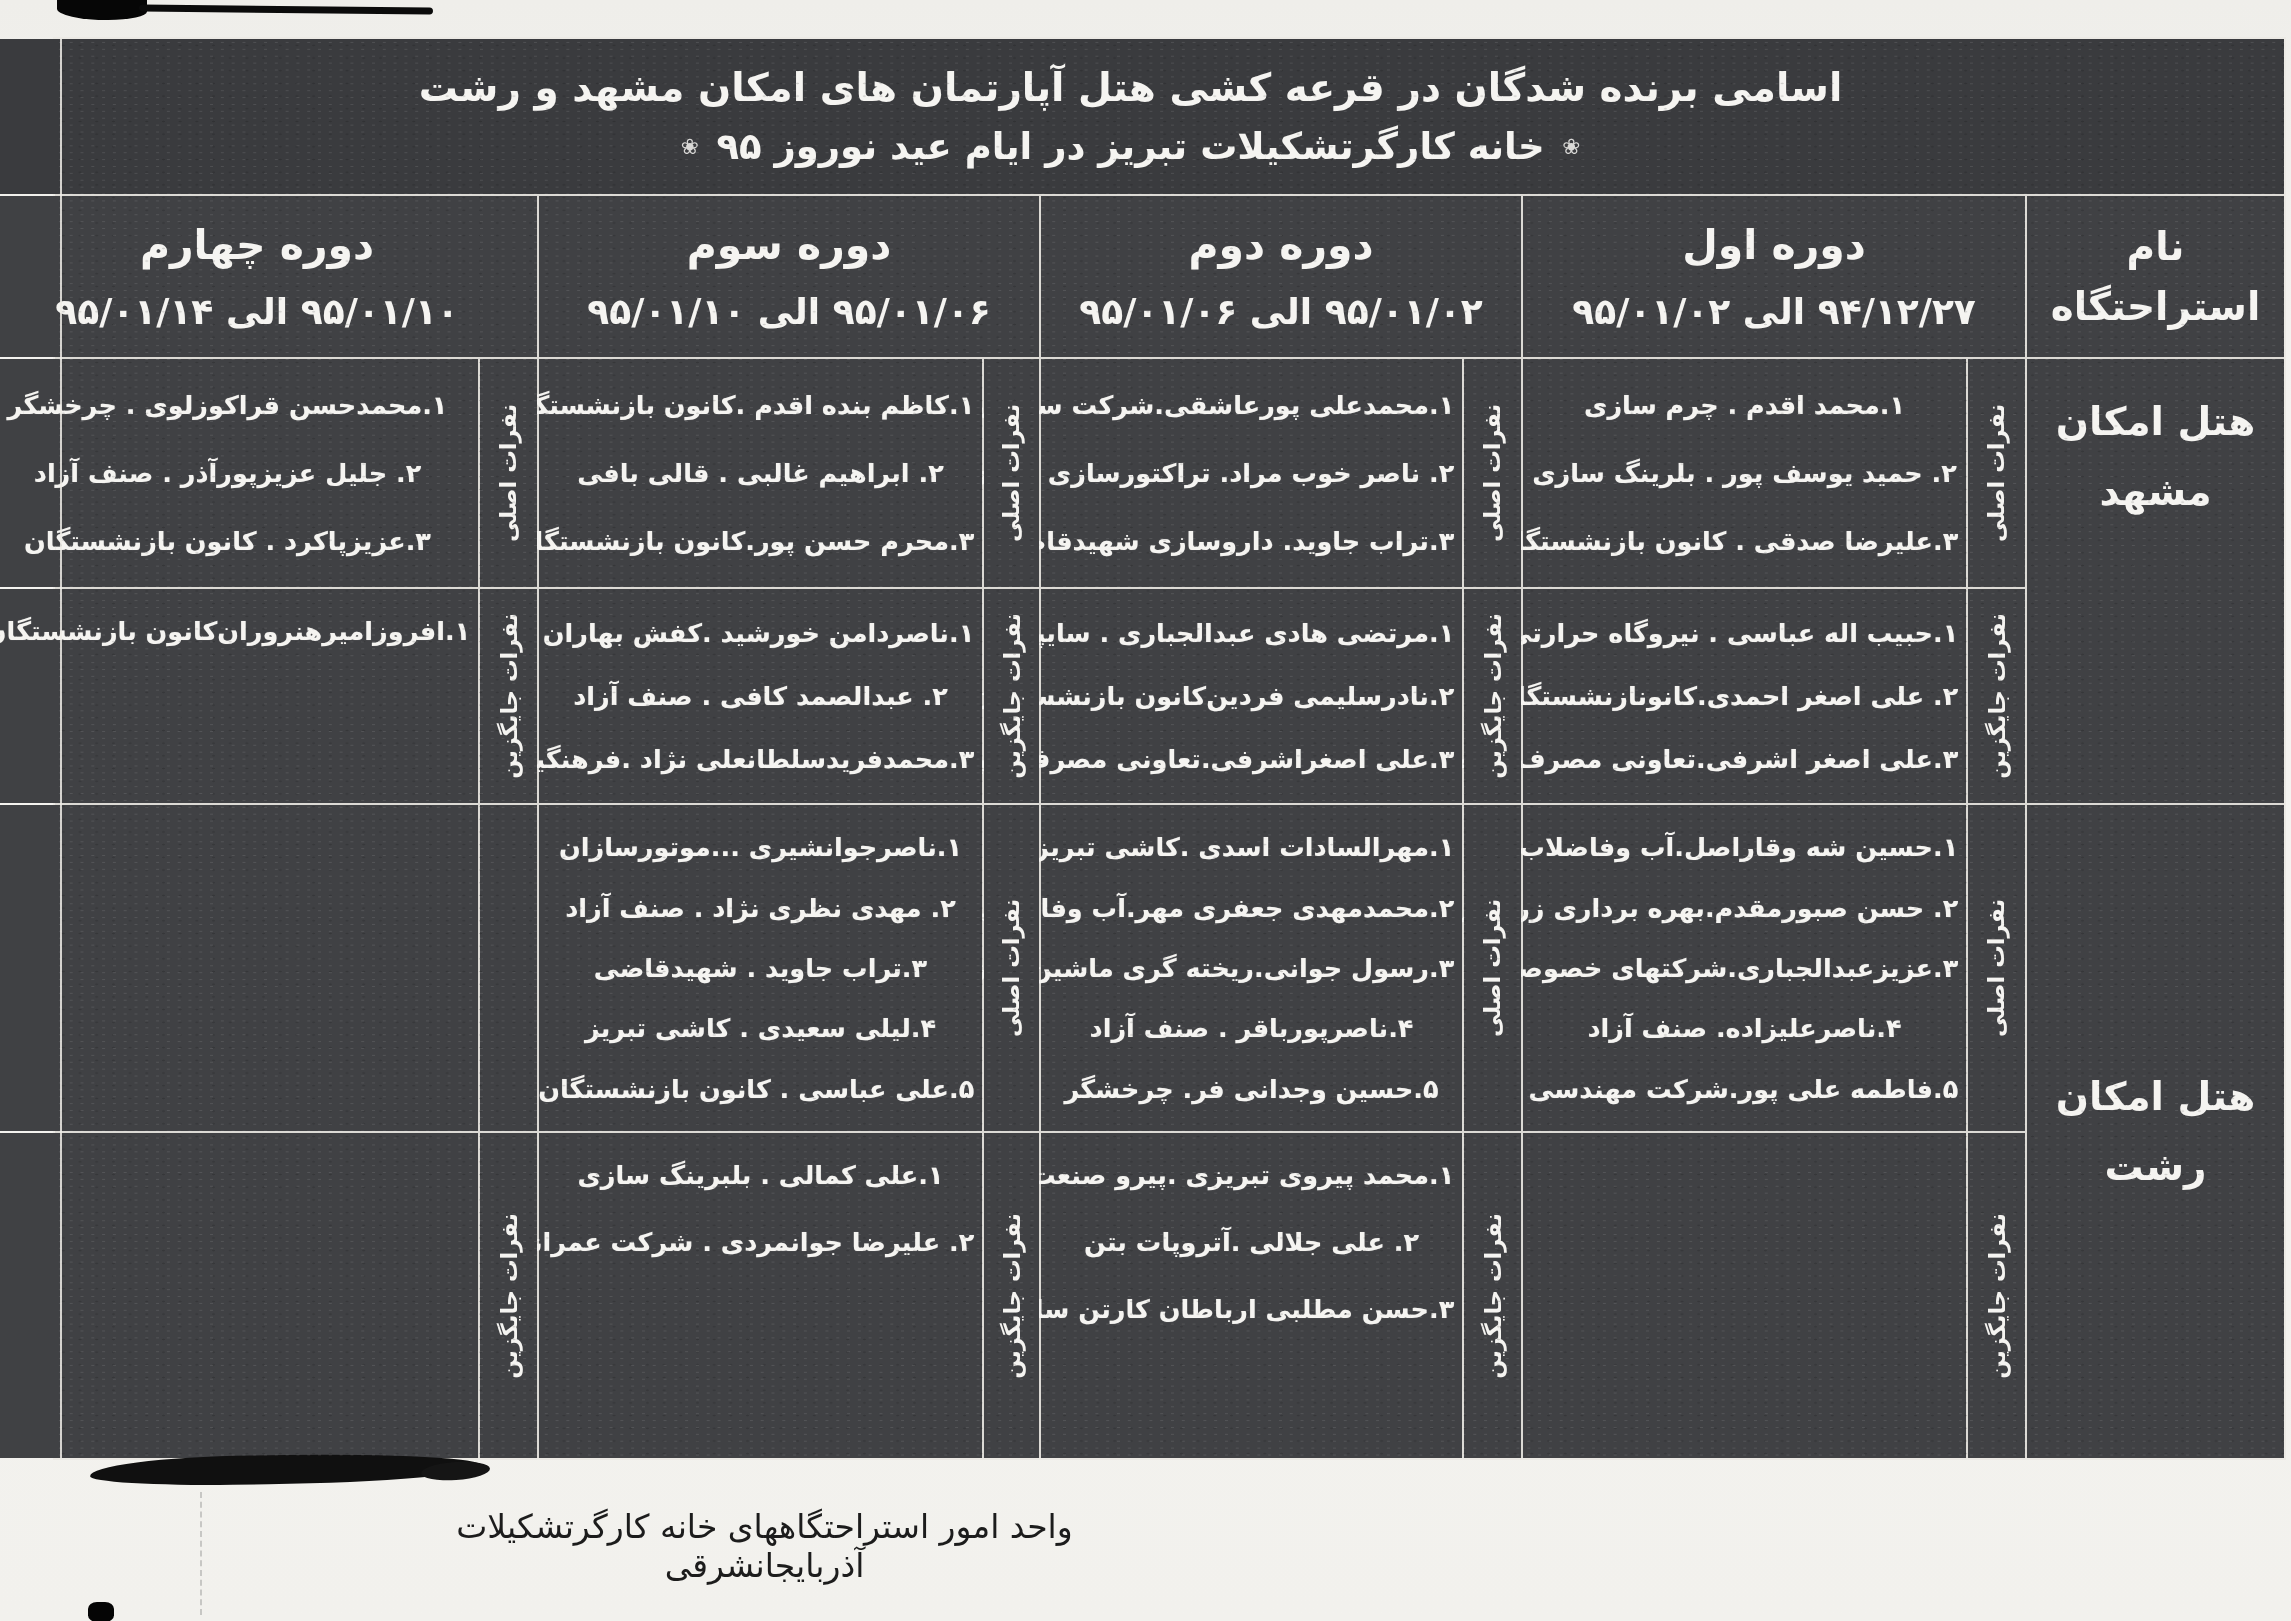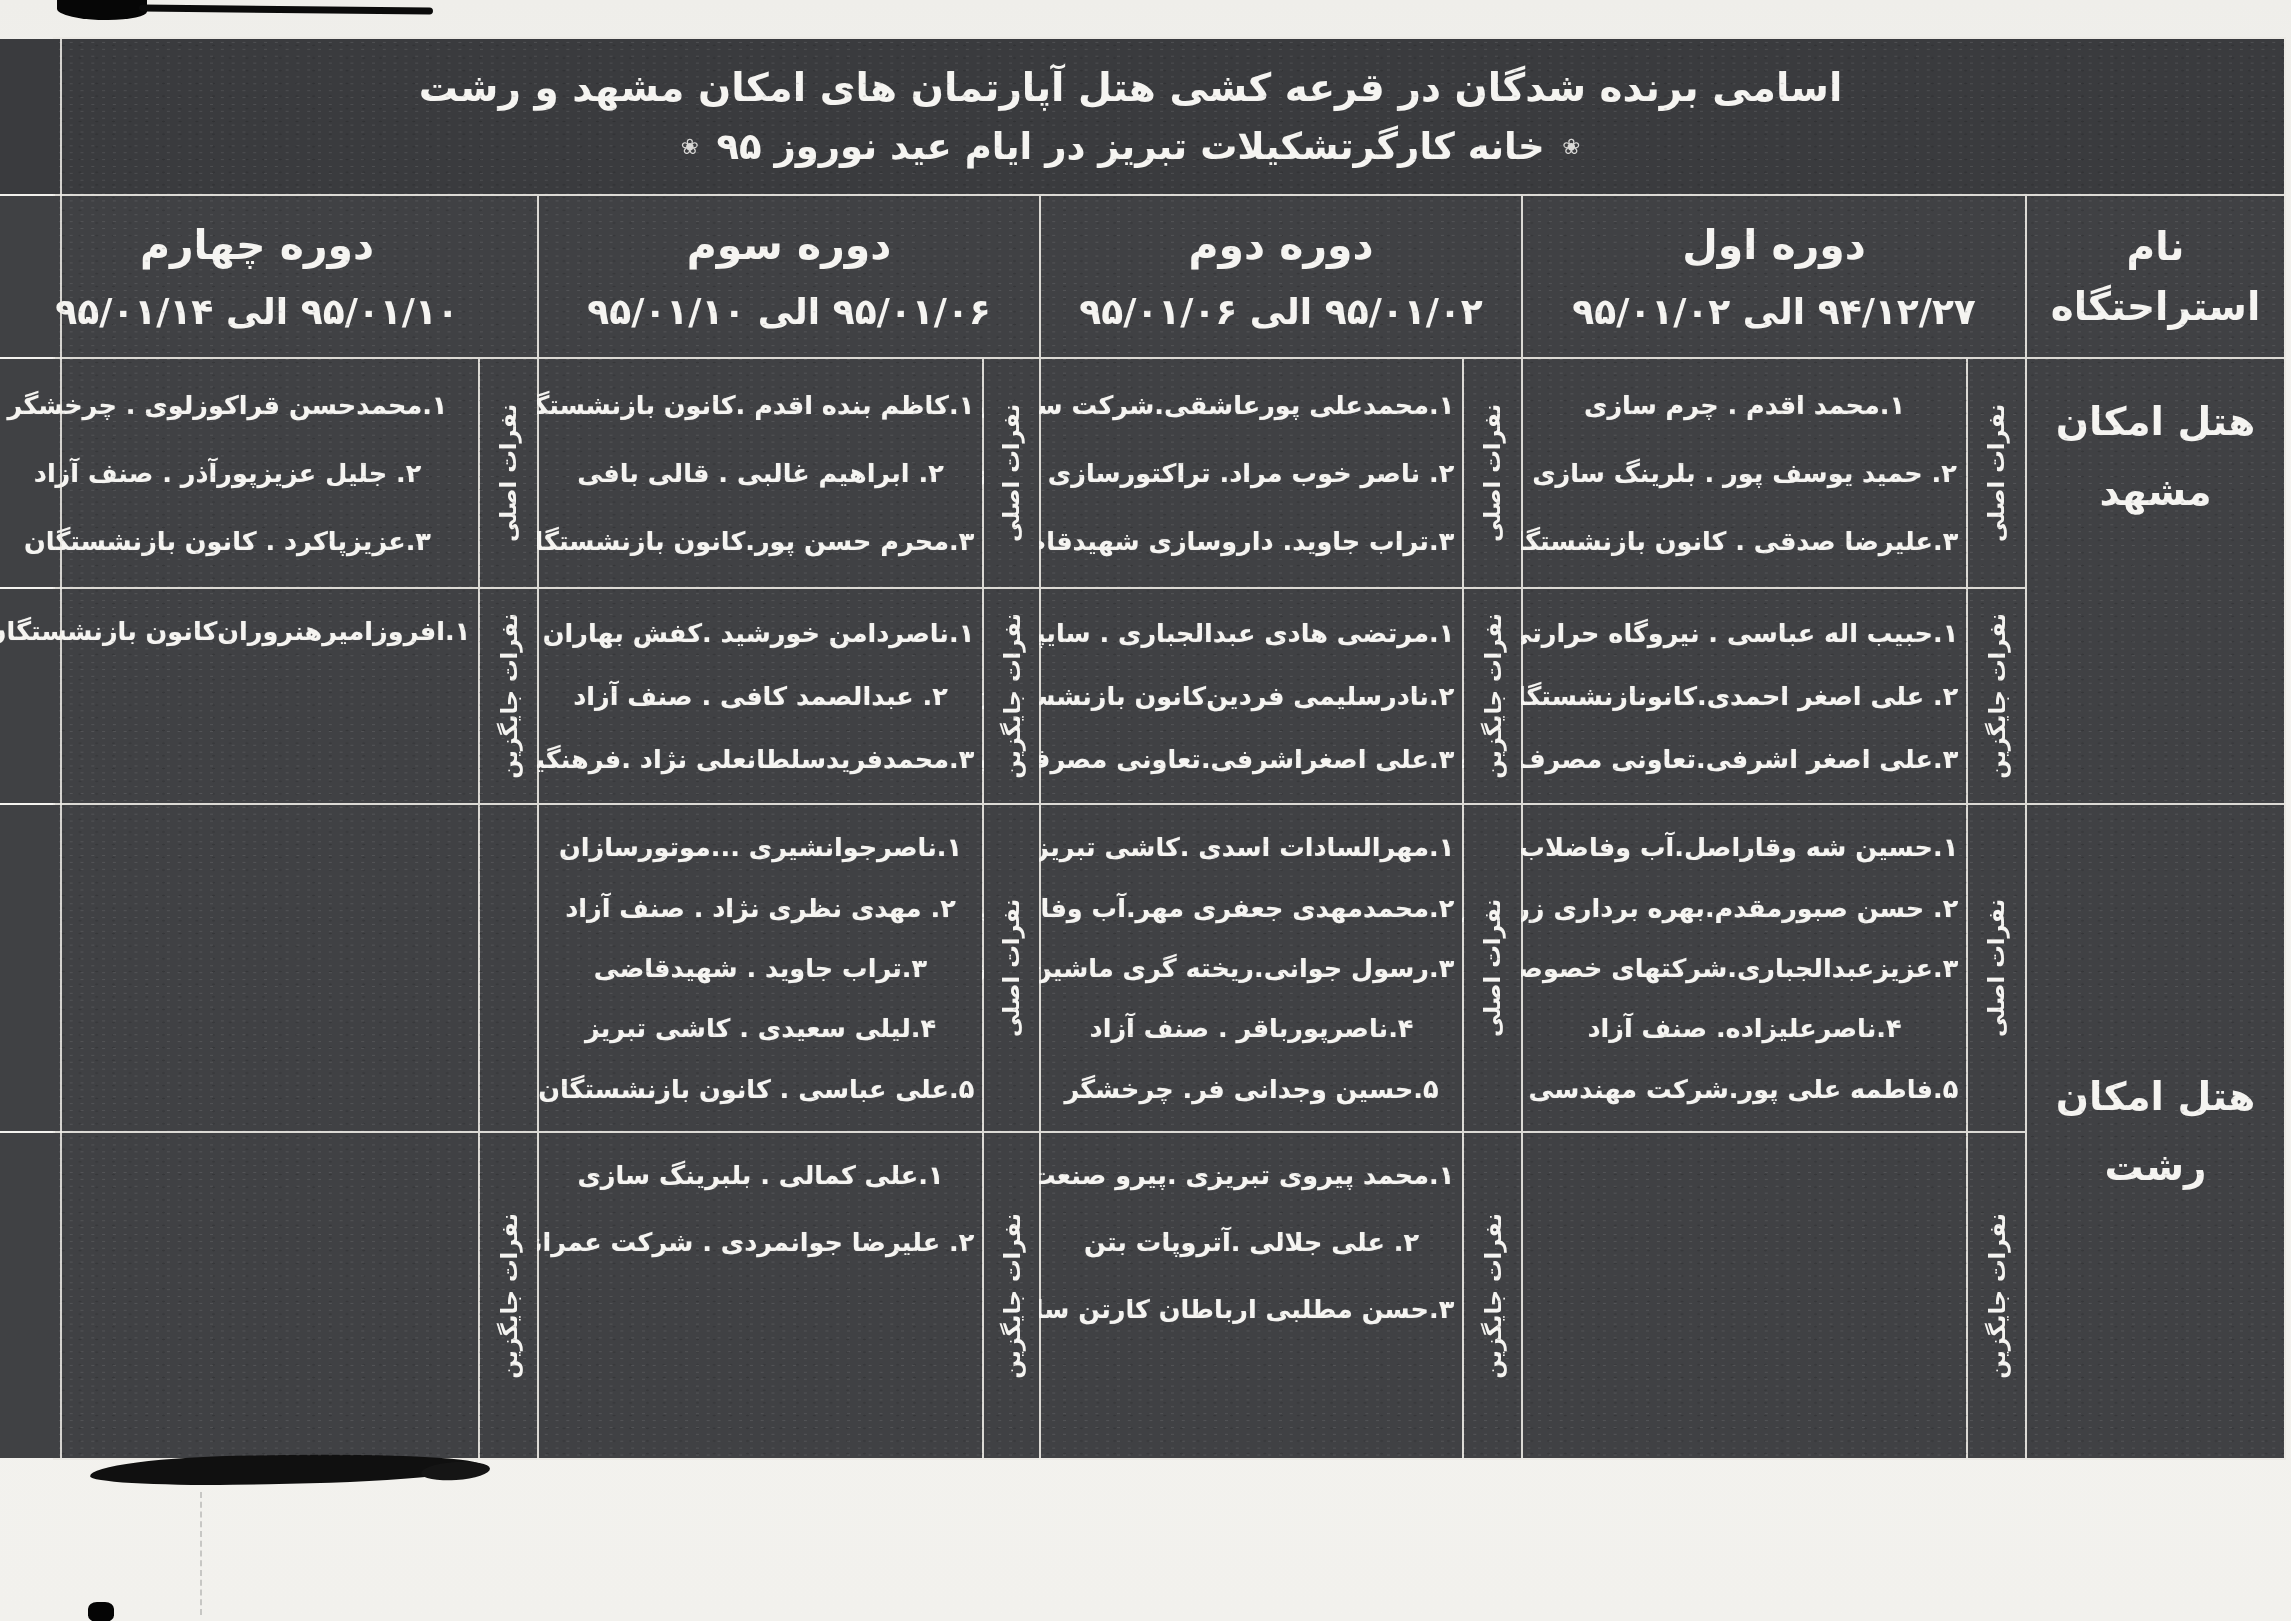--- a/index.html
+++ b/index.html
@@ -247,15 +247,16 @@
         <span>نفرات جایگزین</span>
       </div>
     <div class="cell names c9 r6"></div>
 
   </div>
 
   <div class="smudge"></div>
   <div class="smudge-tail"></div>
   <div class="dotted-line"></div>
   <div class="corner-mark"></div>
+  <div class="footer-note">واحد امور استراحتگاههای خانه کارگرتشکیلات آذربایجانشرقی</div>
 
 </div>
 
 
 </body></html>

